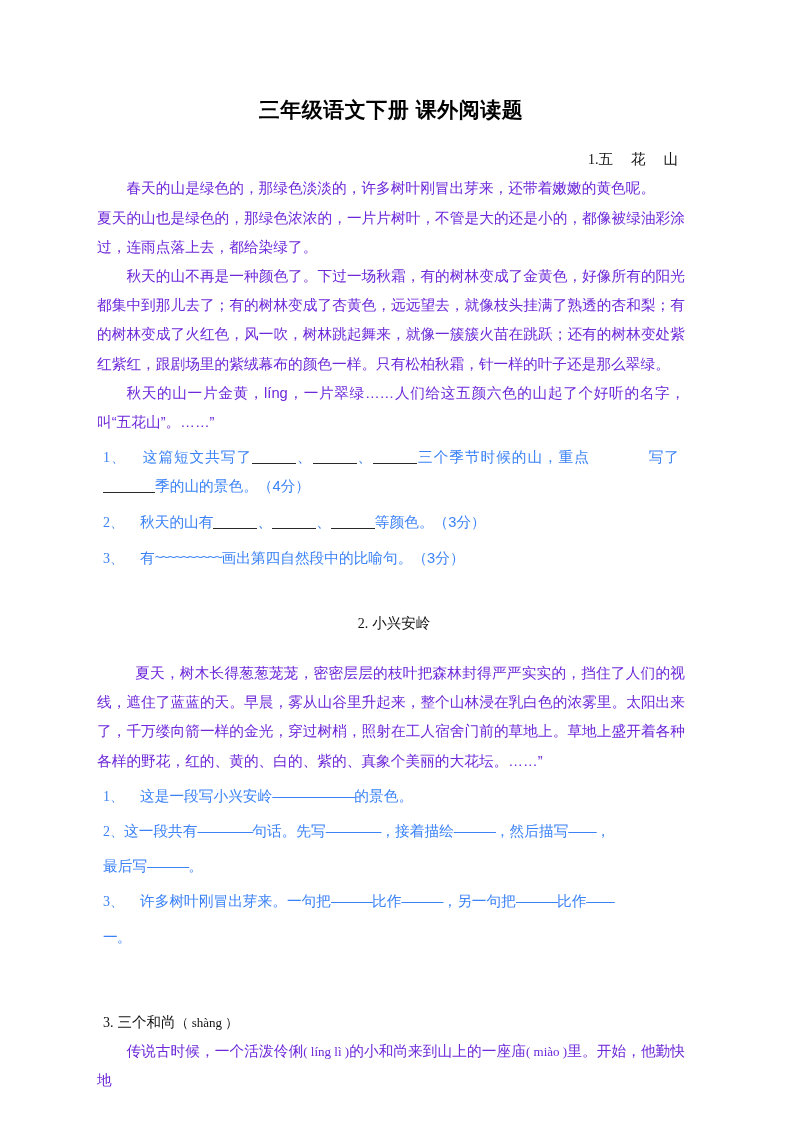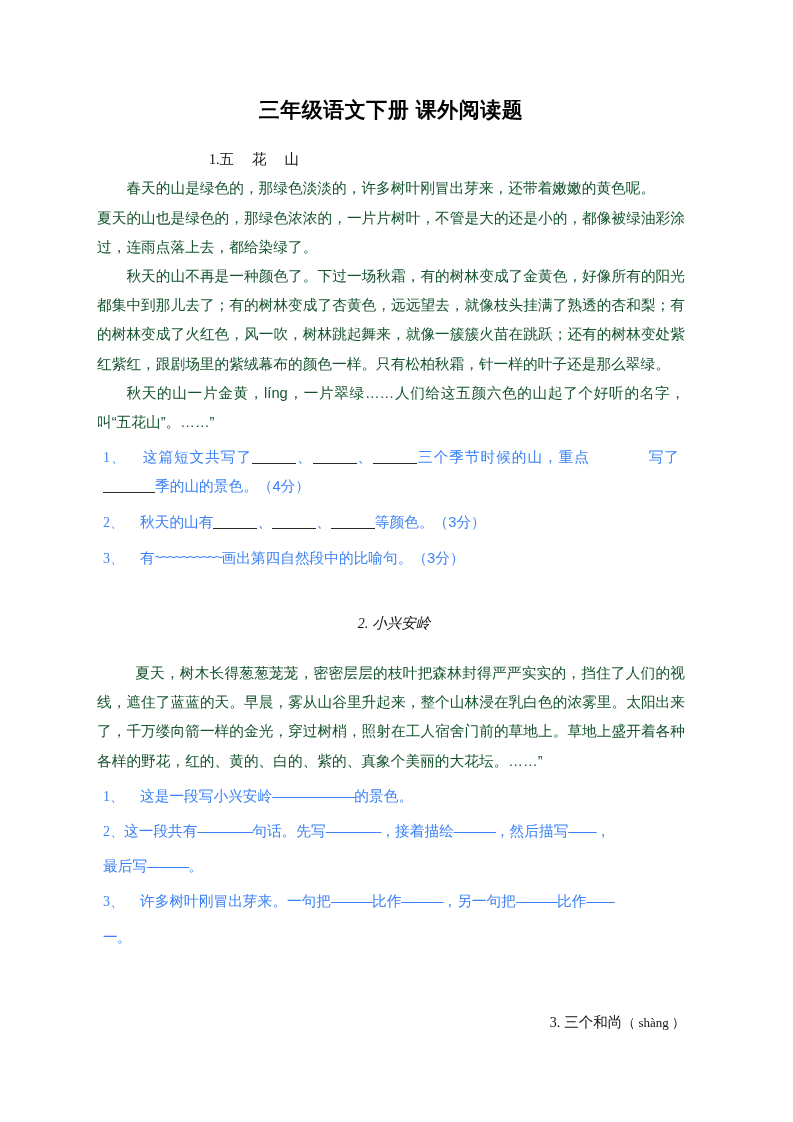--- a/index.html
+++ b/index.html
@@ -39,38 +39,39 @@
     line-height: 1.3;
     color: #000;
   }
 
   
   .sec-heading {
     font-size: 14.5px;
     line-height: 28px;
     margin: 0;
     color: #111;
+    text-align: right;
   }
   .sec-heading.h1 { padding-left: 112px; letter-spacing: 0px; }
-  .sec-heading.h2 { text-align: center; padding-left: 6px; font-style: italic; }
-  .sec-heading.h3 { text-align: right; padding-left: 6px; }
+  .sec-heading.h2 { text-align: center; padding-left: 6px; }
+  .sec-heading.h3 { text-align: left; padding-left: 6px; }
   .sec-num {
     font-family: "Liberation Serif", "DejaVu Serif", serif;
     font-size: 14px;
   }
   .wide-sp { letter-spacing: 7px; }
 
   
   .para {
     font-size: 14.7px;
     line-height: 29.2px;
     margin: 0;
     text-align: justify;
     text-justify: inter-character;
-    color: #14532d;
+    color: #6d28d9;
   }
   .para.indent { text-indent: 2em; }
   .para.indent-s { text-indent: 2.6em; margin-top: 21px; }
 
   
   .q {
     font-size: 14.7px;
     line-height: 29.2px;
     margin: 6px;
     color: #3b82f6;
@@ -144,15 +145,16 @@
     <p class="q"><span>最后写</span><span class="dashline">———</span><span>。</span></p>
 
     <p class="q"><span class="qnum">3、</span><span class="qgap"></span><span>许多树叶刚冒出芽来。一句把</span><span class="dashline">———</span><span>比作</span><span class="dashline">———</span><span>，另一句把</span><span class="dashline">———</span><span>比作</span><span class="dashline">——</span></p>
     <p class="q"><span class="dashline">一</span><span>。</span></p>
 
     <div class="spacer-lg"></div>
     <div class="spacer-md"></div>
 
     <p class="sec-heading h3"><span class="sec-num">3.</span>&nbsp;<span>三个和尚</span><span class="pinyin">（ shàng ）</span></p>
 
+    <p class="para indent"><span>传说古时候，一个活泼伶俐</span><span class="pinyin">( líng lì )</span><span>的小和尚来到山上的一座庙</span><span class="pinyin">( miào )</span><span>里。开始，他勤快地</span></p>
 
   </div>
 </div>
 
 </body></html>

